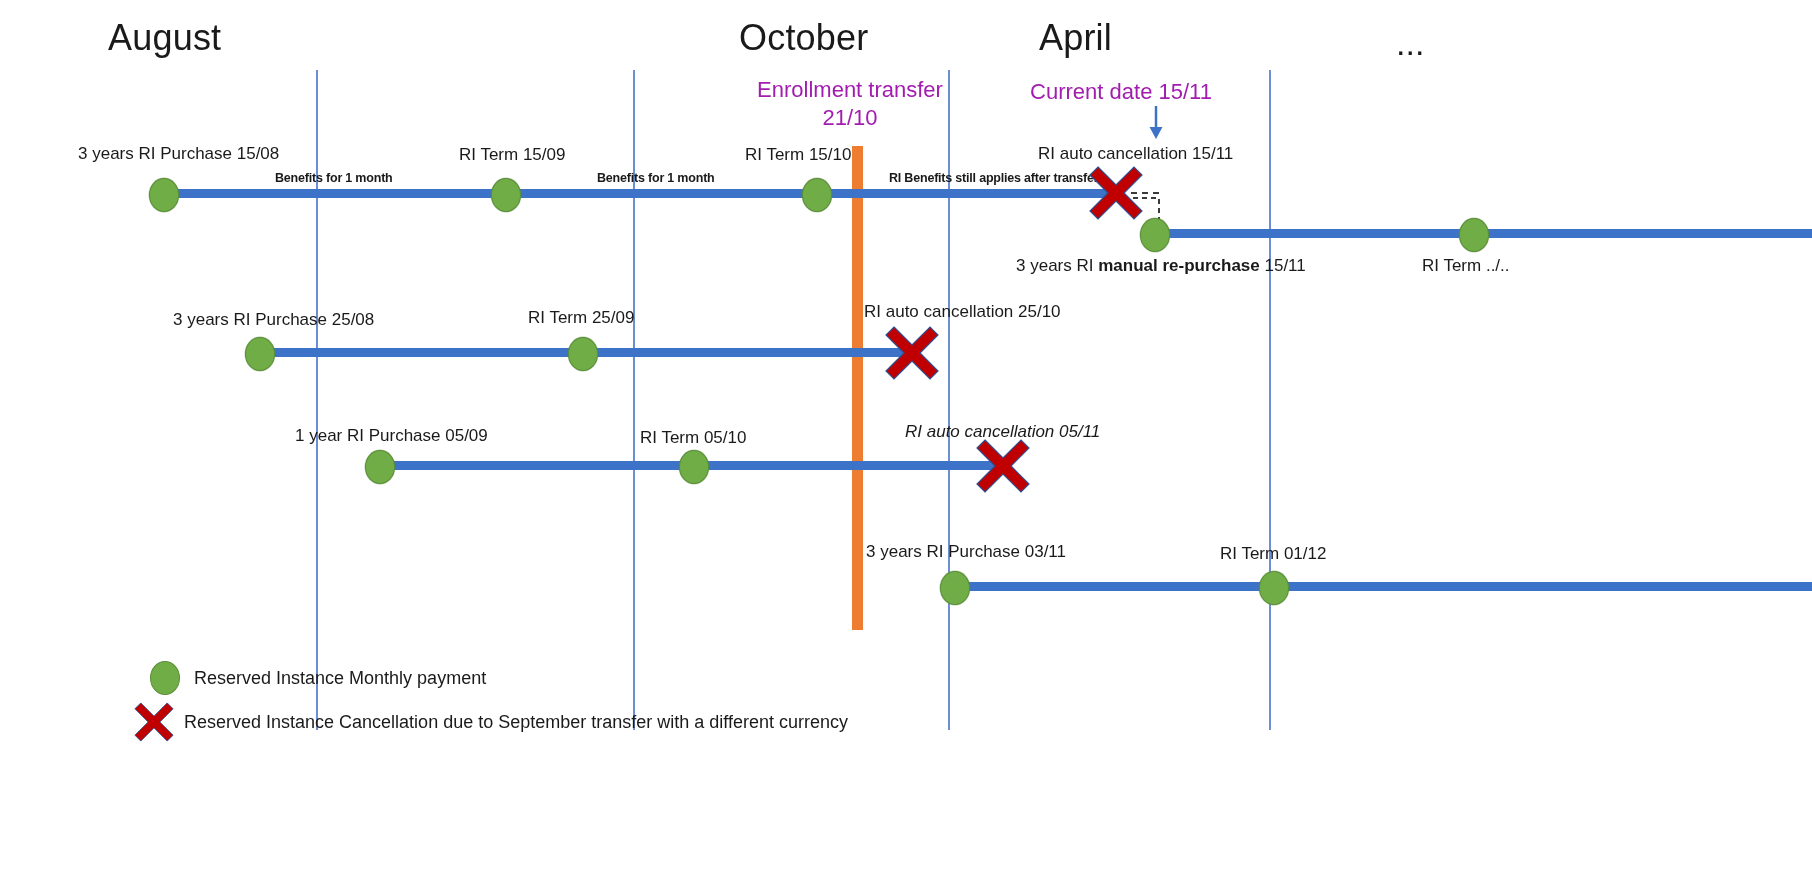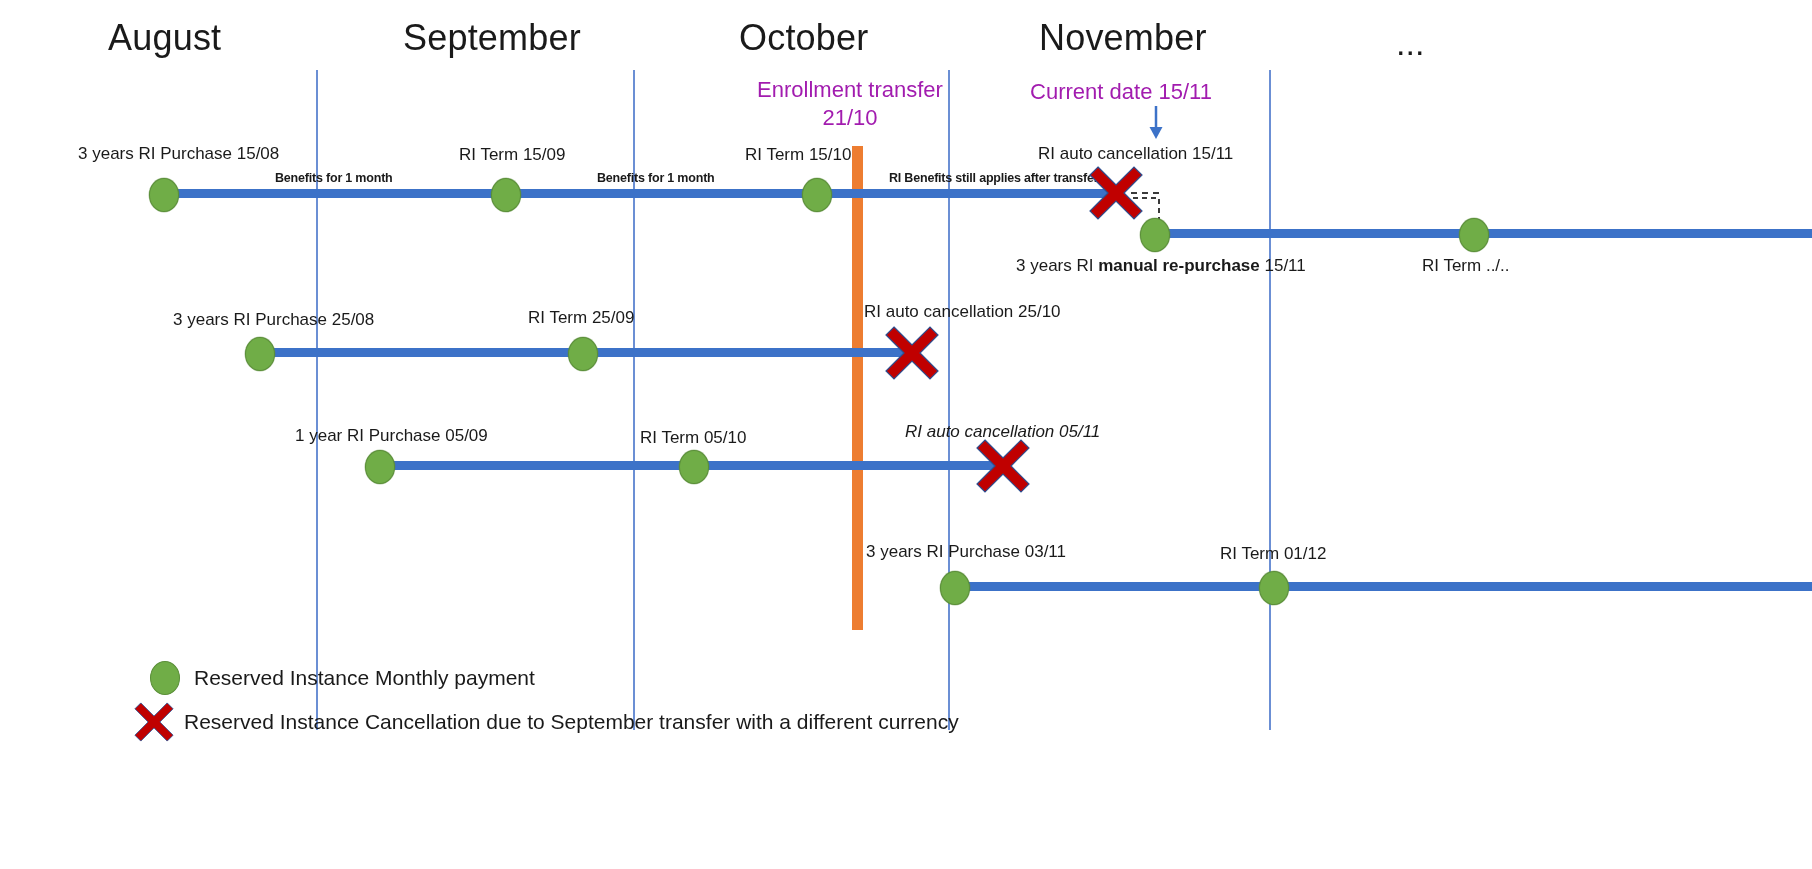--- a/index.html
+++ b/index.html
@@ -23,33 +23,32 @@
   .cap.small{font-size:12.5px;font-weight:bold;letter-spacing:-0.2px;}
   .cap b{font-weight:bold;}
 
   .hdr{position:absolute;font-size:22px;line-height:1.25;color:#a21caf;text-align:center;transform:translateX(-50%);white-space:nowrap;}
 
   .dash-conn{position:absolute;border-left:2px dashed #3b3b3b;border-top:2px dashed #3b3b3b;}
 
   .cur-arrow{position:absolute;}
 
   .legend-row{position:absolute;display:flex;align-items:center;gap:14px;}
-  .legend-text{font-size:21px;color:#1a1a1a;white-space:nowrap;}
+  .legend-text{font-size:18px;color:#1a1a1a;white-space:nowrap;}
   .legend-dot{width:28px;height:32px;border-radius:50%;background:#70AD47;border:1px solid #5b8f39;flex:0 0 auto;}
   .legend-x{width:44px;height:44px;flex:0 0 auto;margin-left:-8px;margin-right:-6px;}
 </style>
 </head>
 <body>
 
 <div id="stage">
 
   <div class="month-label" style="left:72px;top:20px;">August</div>
-  <div class="month-label" style="left:367px;top:20px;">September</div>
   <div class="month-label" style="left:703px;top:20px;">October</div>
-  <div class="month-label" style="left:1003px;top:20px;">November</div>
+  <div class="month-label" style="left:1003px;top:20px;">April</div>
   <div class="dots-label" style="left:1360px;top:26px;">...</div>
 
   <div class="gridline" style="left:280px;top:70px;height:660px;"></div>
   <div class="gridline" style="left:597px;top:70px;height:660px;"></div>
   <div class="gridline" style="left:912px;top:70px;height:660px;"></div>
   <div class="gridline" style="left:1233px;top:70px;height:660px;"></div>
 
   <div class="hdr" style="left:814px;top:76px;">
     <span>Enrollment transfer</span><br>
     <span>21/10</span>

